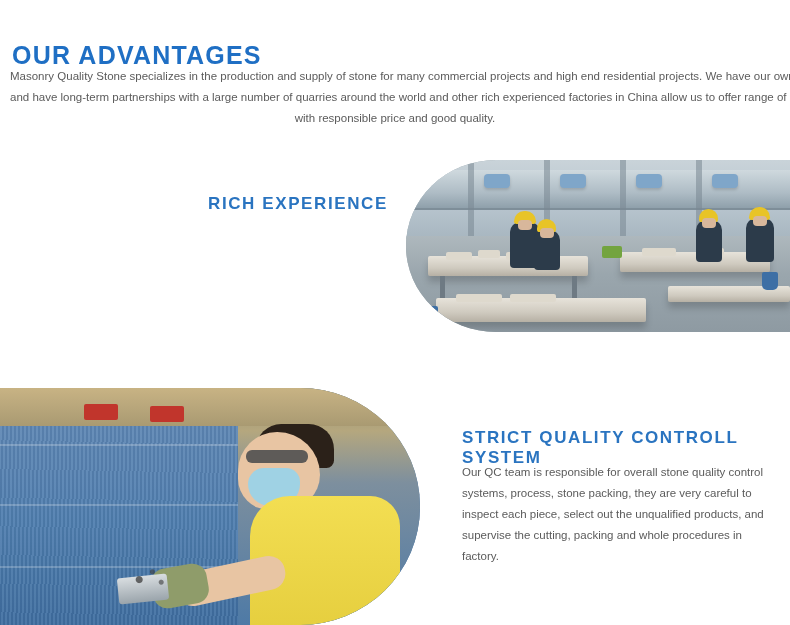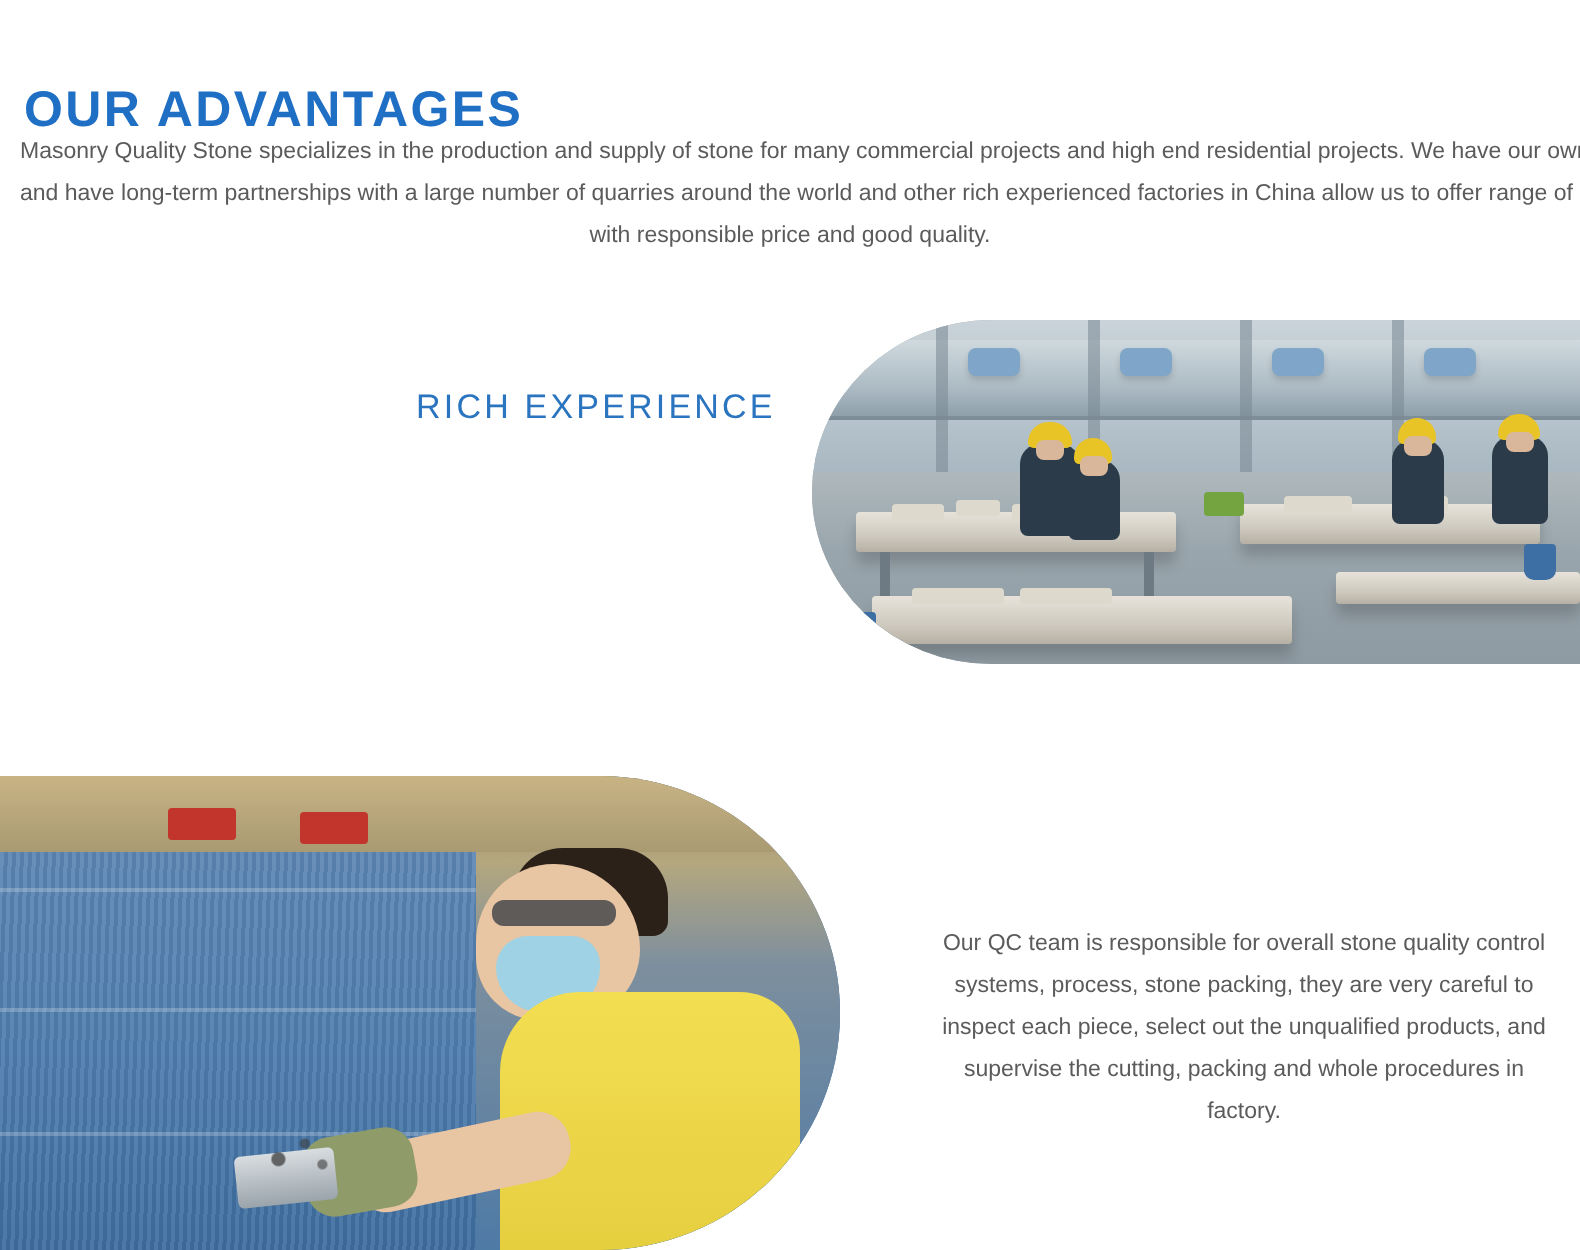--- a/index.html
+++ b/index.html
@@ -51,21 +51,21 @@
   .intro .line.l1 { text-align: left; }
   .intro .line.l2 { text-align: left; }
   .intro .line.l3 { text-align: center; }
 
   
   .sec1-title {
     position: absolute;
     left: 208px;
     top: 180px;
     font-size: 17px;
-    font-weight: normal;
+    font-weight: bold;
     letter-spacing: 1.6px;
     color: #2a74c0;
     text-align: right;
   }
   .sec1-text {
     position: absolute;
     left: 40px;
     top: 210px;
     width: 340px;
     text-align: center;
@@ -287,21 +287,21 @@
     color: #2a74c0;
   }
   .sec2-text {
     position: absolute;
     left: 462px;
     top: 450px;
     width: 320px;
     font-size: 11.5px;
     line-height: 21px;
     color: #5b5b5b;
-    text-align: center;
+    text-align: left;
   }
 </style>
 </head>
 <body>
 
 <div class="page">
 
   <h1 class="main-title">OUR ADVANTAGES</h1>
 
   <div class="intro">
@@ -377,15 +377,16 @@
     <div class="person-head"></div>
     <div class="glasses"></div>
     <div class="person-mask"></div>
     <div class="person-body"></div>
     <div class="arm"></div>
     <div class="glove"></div>
     <div class="tool"></div>
     <div class="sparks"></div>
   </div>
 
+  <h2 class="sec2-title">STRICT QUALITY CONTROLL SYSTEM</h2>
   <p class="sec2-text">Our QC team is responsible for overall stone quality control systems, process, stone packing, they are very careful to inspect each piece, select out the unqualified products, and supervise the cutting, packing and whole procedures in factory.</p>
 
 </div>
 
 </body></html>

